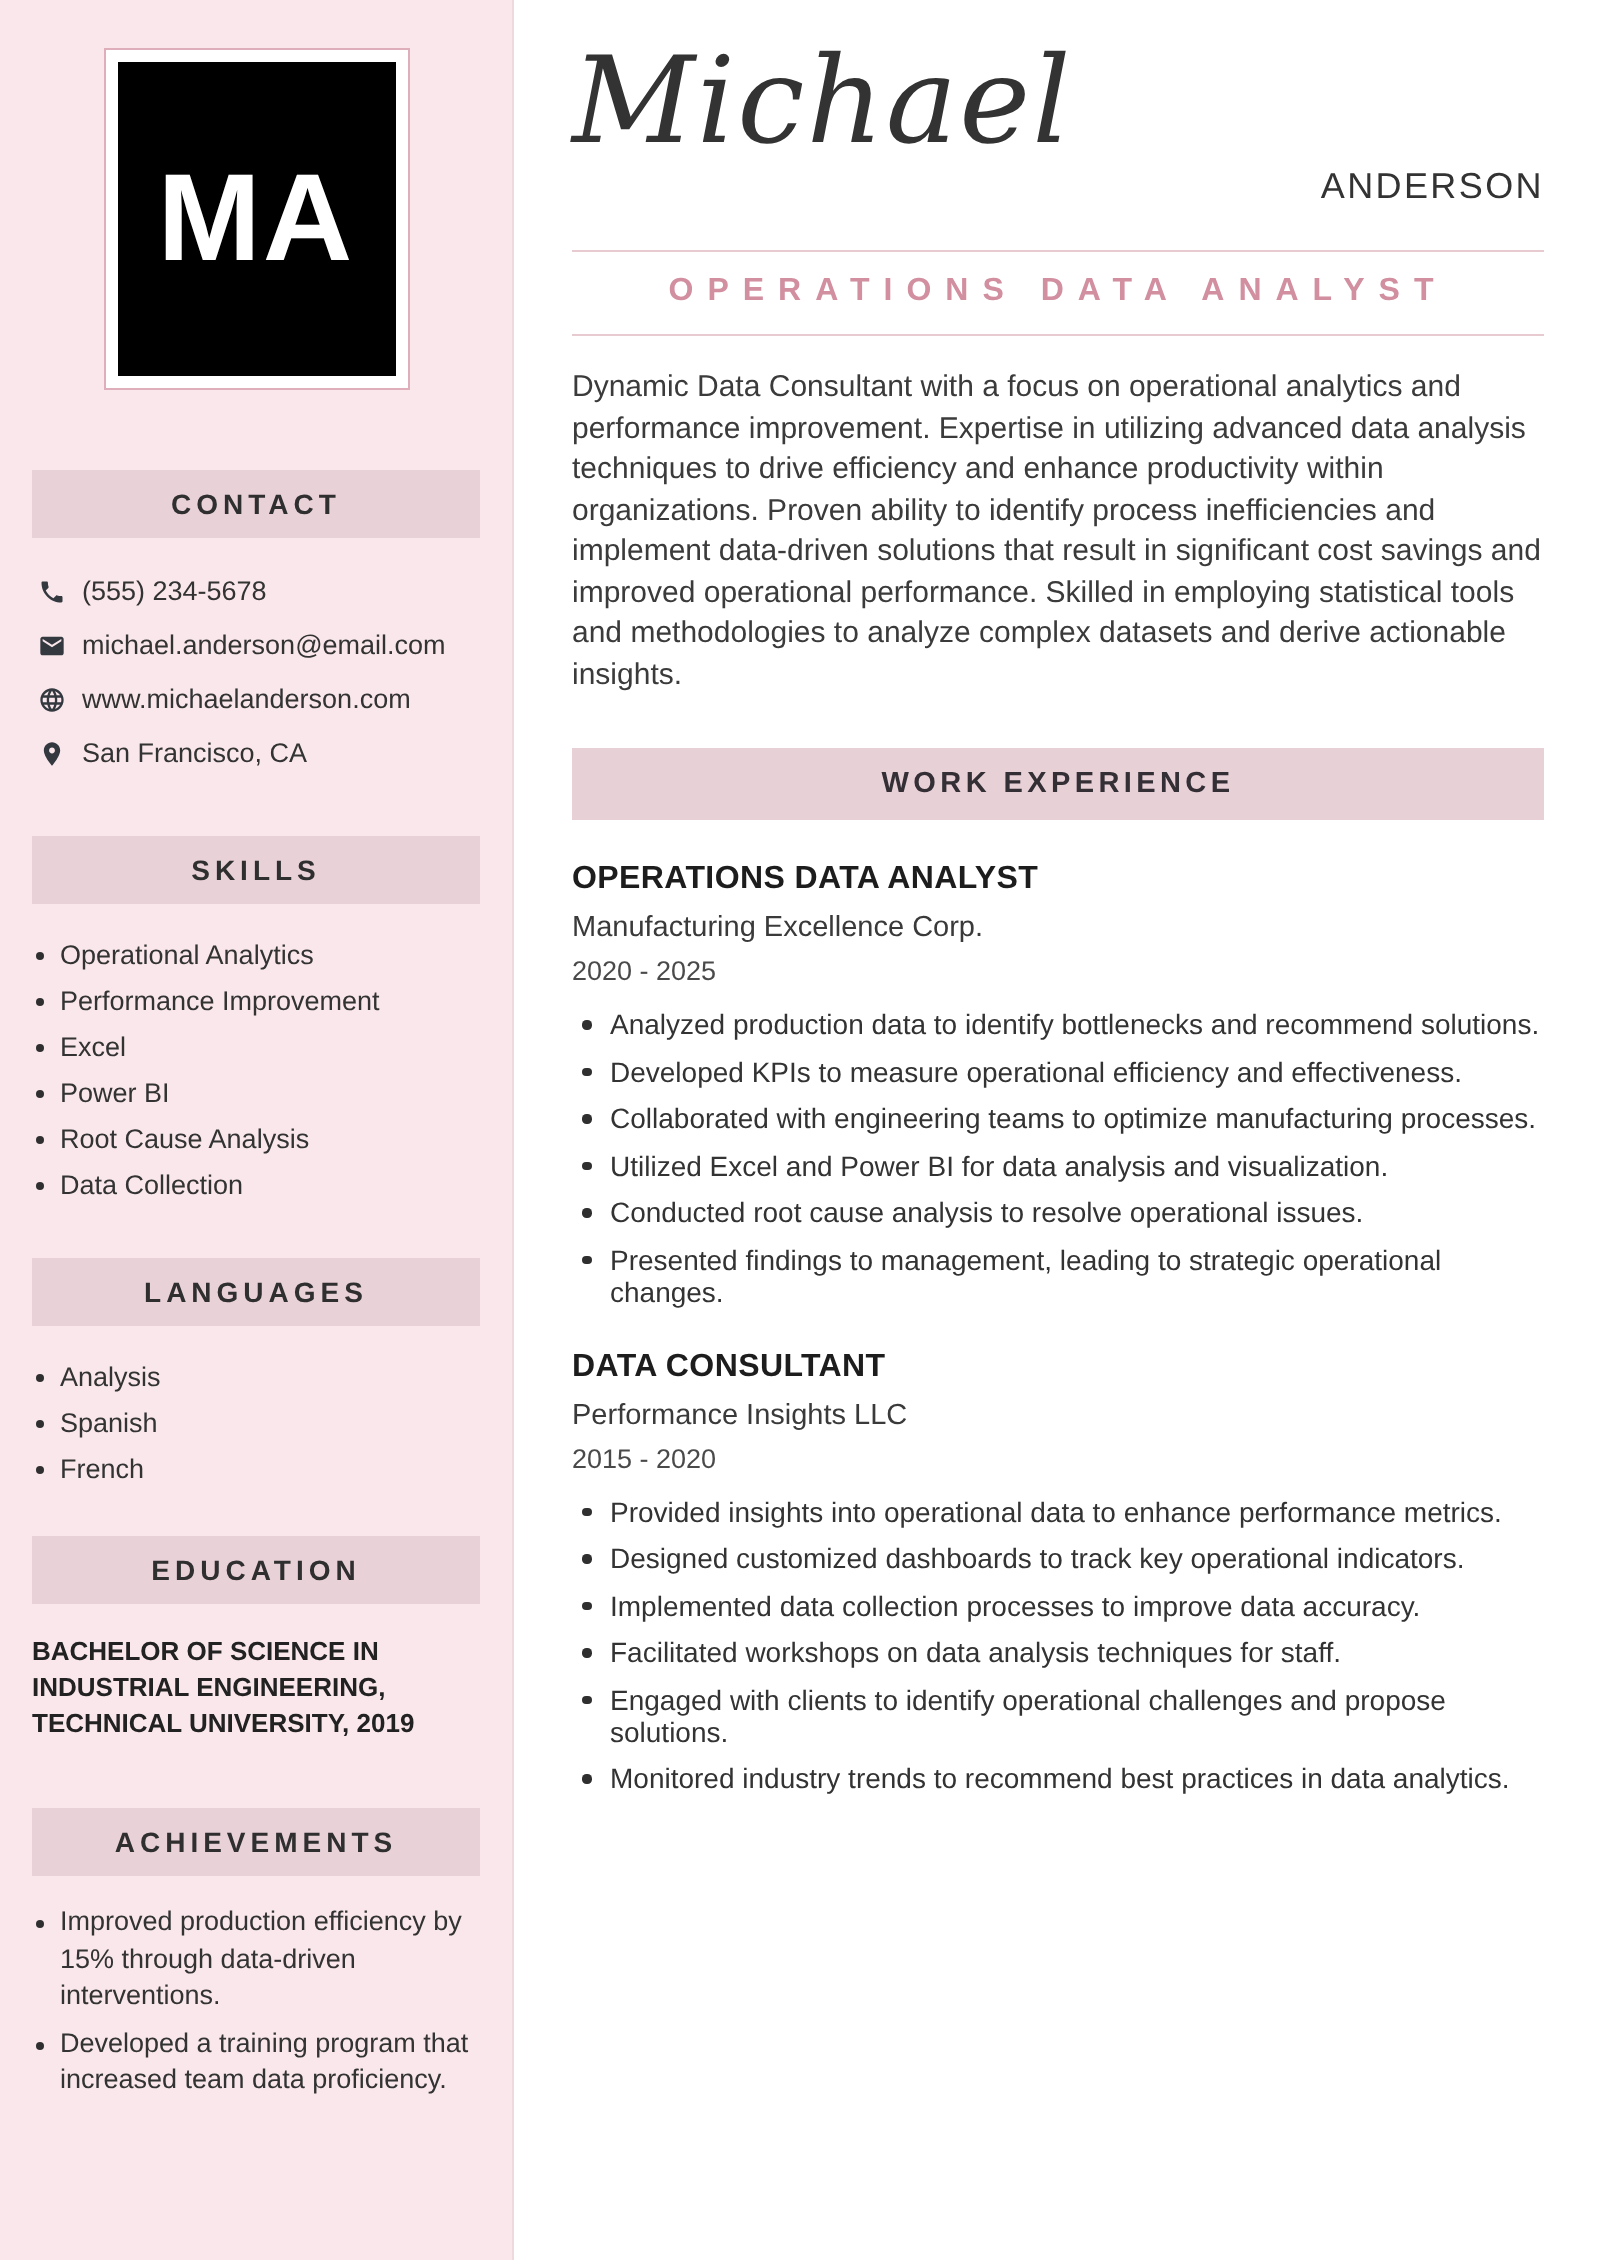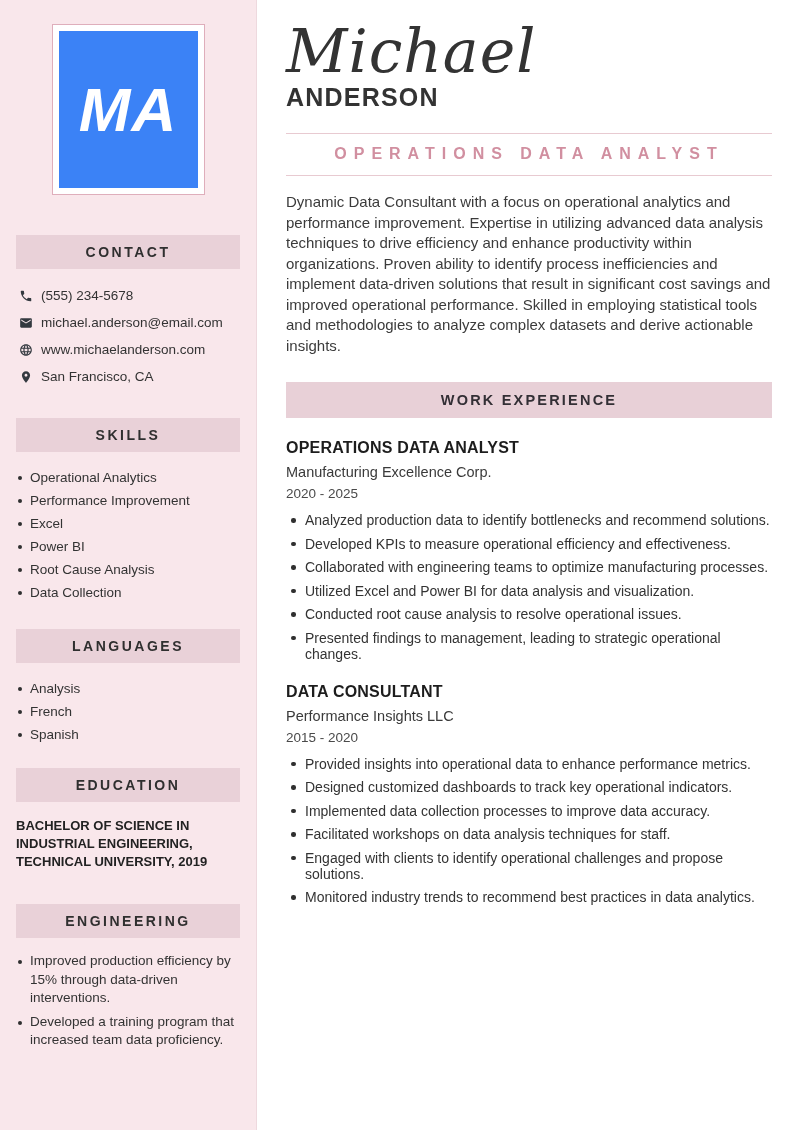--- a/index.html
+++ b/index.html
@@ -27,25 +27,24 @@
     width: 153px;
     height: 171px;
     margin: 24px auto 0 auto;
     background: #ffffff;
     border: 1px solid #dfaebb;
     padding: 6px;
   }
   .avatar-inner {
     width: 100%;
     height: 100%;
-    background: #3b82f6;
+    background: #000000;
     display: flex;
     align-items: center;
     justify-content: center;
-    font-style: italic;
   }
   .avatar-inner span {
     color: #ffffff;
     font-size: 62px;
     font-weight: 600;
     letter-spacing: 1px;
   }
   .side-band {
     margin: 0 16px;
     height: 34px;
@@ -125,25 +124,26 @@
   .first-name {
     font-family: "DejaVu Serif", serif;
     font-style: italic;
     font-weight: normal;
     font-size: 60px;
     line-height: 58px;
     color: #333;
     letter-spacing: 1px;
   }
   .last-name {
-    font-size: 25px;
-    font-weight: bold;
+    font-size: 18px;
+    font-weight: normal;
     letter-spacing: 1.2px;
     color: #333;
     margin-top: 3px;
+    text-align: right;
   }
   .role-block { margin-top: 21px; }
   .role-divider {
     border: none;
     border-top: 1px solid #e8cad1;
     height: 0;
   }
   .role-title {
     text-align: center;
     font-size: 16px;
@@ -274,31 +274,31 @@
         <li><span>Root Cause Analysis</span></li>
         <li><span>Data Collection</span></li>
       </ul>
 
     <div class="side-band band-languages">
       <span>LANGUAGES</span>
     </div>
     <ul class="side-list lang-list">
 
     <li><span>Analysis</span></li>
+        <li><span>Spanish</span></li>
         <li><span>French</span></li>
-        <li><span>Spanish</span></li>
       </ul>
 
     <div class="side-band band-education">
       <span>EDUCATION</span>
     </div>
     <p class="education-text">BACHELOR OF SCIENCE IN INDUSTRIAL ENGINEERING, TECHNICAL UNIVERSITY, 2019</p>
 
     <div class="side-band band-achievements">
-      <span>ENGINEERING</span>
+      <span>ACHIEVEMENTS</span>
     </div>
     <ul class="side-list achievements-list">
 
     <li><span>Improved production efficiency by 15% through data-driven interventions.</span></li>
         <li><span>Developed a training program that increased team data proficiency.</span></li>
       </ul>
 
   </aside>
 
   <main class="main">

